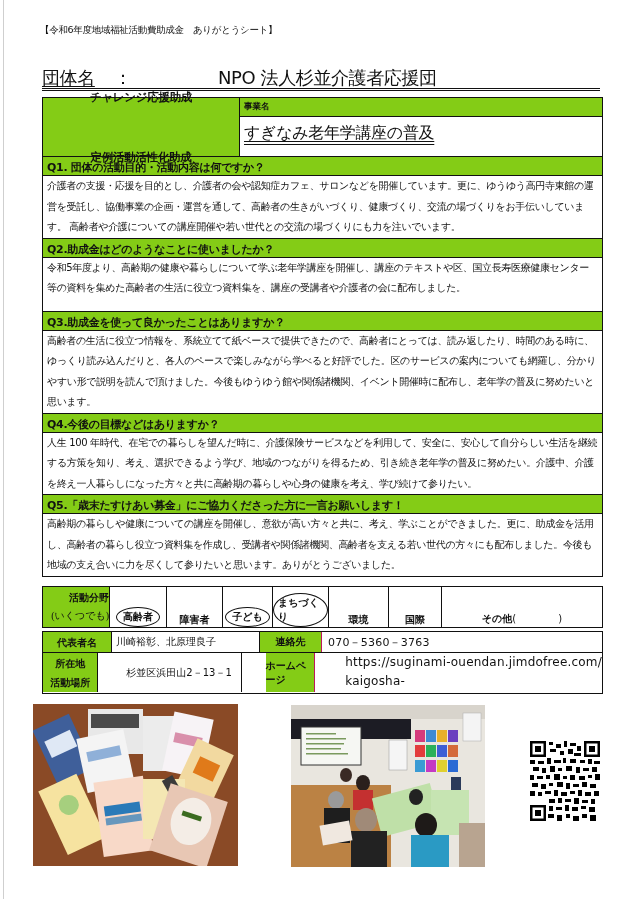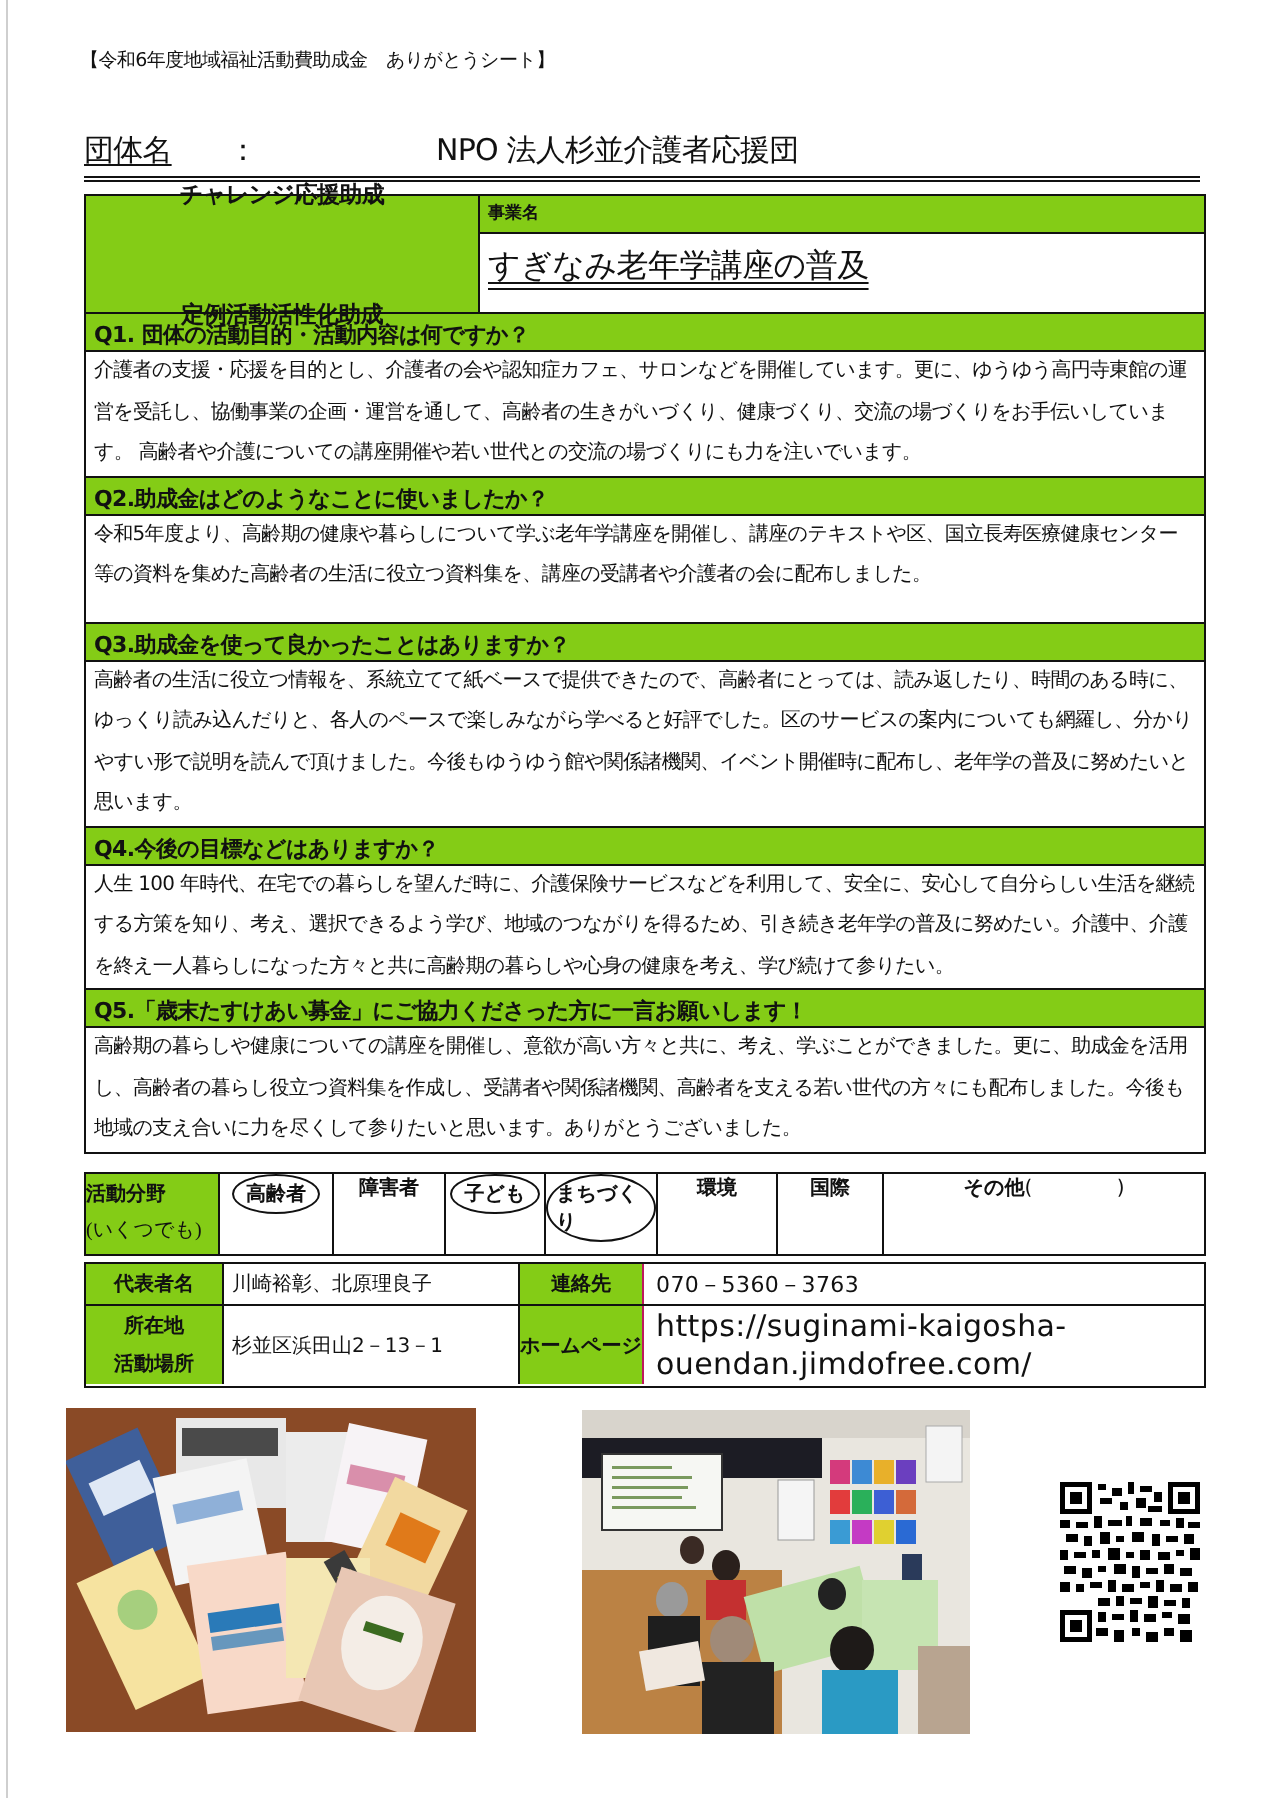--- a/index.html
+++ b/index.html
@@ -7,21 +7,21 @@
     width: 637px; height: 899px; position: relative; overflow: hidden;
     font-family: "DejaVu Sans", "Liberation Sans", sans-serif;
     color: #111;
   }
   .page-edge { position: absolute; left: 3px; top: 0; width: 1px; height: 899px; background: #cfcfcf; }
   .doc-header {
     position: absolute; left: 40px; top: 24px; font-size: 9.5px; letter-spacing: -0.3px;
   }
   .org-title {
     position: absolute; left: 42px; top: 66px; width: 558px; height: 22px;
-    font-size: 15px; letter-spacing: -0.4px;
+    font-size: 18px; letter-spacing: -0.4px;
     border-bottom: 3px double #111;
     white-space: nowrap;
   }
   .org-title .label { position: absolute; left: 0; top: 0; text-decoration: underline; text-underline-offset: 2px; }
   .org-title .colon { position: absolute; left: 72px; top: 0; }
   .org-title .value { position: absolute; left: 176px; top: 0; }
 
   .yellow { background: #84cc16; }
 
   
@@ -43,38 +43,38 @@
   }
   .q-body {
     background: #fff; border-bottom: 1px solid #111;
     font-size: 10px; line-height: 20.5px; padding: 0 4px 0 4px; letter-spacing: -0.35px;
   }
   .q-body:last-child { border-bottom: none; }
   .q-body.q2 { height: 53px; }
 
   
   .area-table { position: absolute; left: 42px; top: 586px; width: 561px; height: 42px; display: flex; border: 1.5px solid #111; box-sizing: border-box; }
-  .area-cell { border-right: 1px solid #111; display: flex; align-items: flex-start; justify-content: center; font-size: 10px; font-weight: bold; box-sizing: border-box; }
+  .area-cell { border-right: 1px solid #111; display: flex; align-items: flex-end; justify-content: center; font-size: 10px; font-weight: bold; box-sizing: border-box; }
   .area-cell:last-child { border-right: none; }
   .area-label { width: 67px; flex-direction: column; line-height: 18px; }
   .circled { border: 1px solid #111; border-radius: 50%; padding: 2px 6px; font-weight: bold; }
   .area-other { flex-direction: row; line-height: 16px; }
   .area-other .paren { font-weight: normal; width: 50px; display: flex; justify-content: space-between; }
 
   
   .contact-table { position: absolute; left: 42px; top: 631px; width: 561px; height: 63px; border: 1.5px solid #111; box-sizing: border-box; }
   .c-row { display: flex; border-bottom: 1px solid #111; box-sizing: border-box; }
-  .c-row:last-child { border-bottom: none; }
+  .c-row:last-child { border-bottom: none; gap: 24px; }
   .c-row.r1 { height: 21px; }
   .c-row.r2 { height: 39px; }
   .c-label { width: 69px; border-right: 1px solid #111; display: flex; flex-direction: column; align-items: center; justify-content: center; font-size: 10px; font-weight: bold; line-height: 19px; box-sizing: border-box; }
   .c-value { width: 148px; border-right: 1px solid #111; display: flex; align-items: center; padding-left: 4px; font-size: 10px; box-sizing: border-box; }
   .c-label2 { width: 62px; border-right: 1px solid #be185d; display: flex; align-items: center; justify-content: center; font-size: 10px; font-weight: bold; box-sizing: border-box; }
   .c-value2 { flex: 1; display: flex; align-items: center; padding-left: 6px; font-size: 11px; letter-spacing: 0.2px; box-sizing: border-box; }
-  .c-value2.url { font-size: 15px; line-height: 19px; flex-direction: column; align-items: flex-start; justify-content: center; }
+  .c-value2.url { font-size: 12px; line-height: 19px; flex-direction: row; align-items: flex-start; justify-content: center; }
 
   
   .photo { position: absolute; overflow: hidden; }
   .photo-booklets { left: 33px; top: 704px; width: 205px; height: 162px; background: #8a4e2a; }
   .photo-class { left: 291px; top: 705px; width: 194px; height: 162px; background: #6b5a44; }
   .qr { position: absolute; left: 530px; top: 741px; width: 70px; height: 80px; }
 </style>
 </head>
 <body>
 

